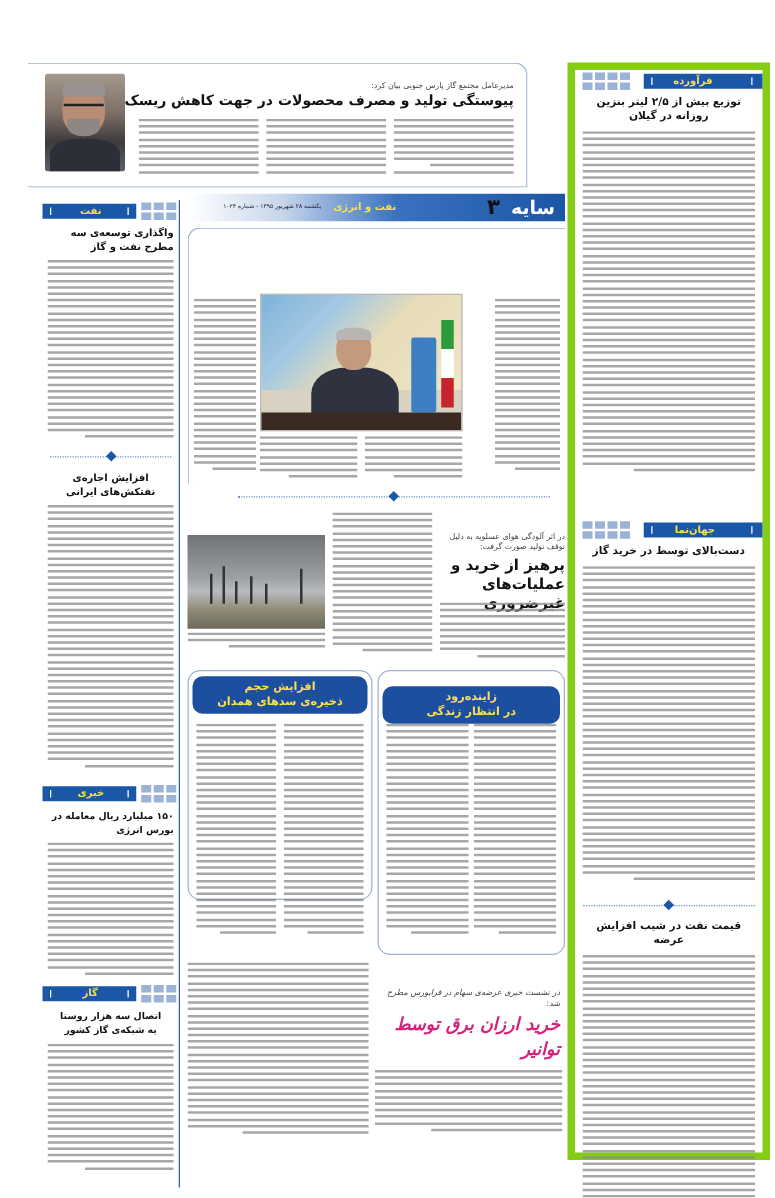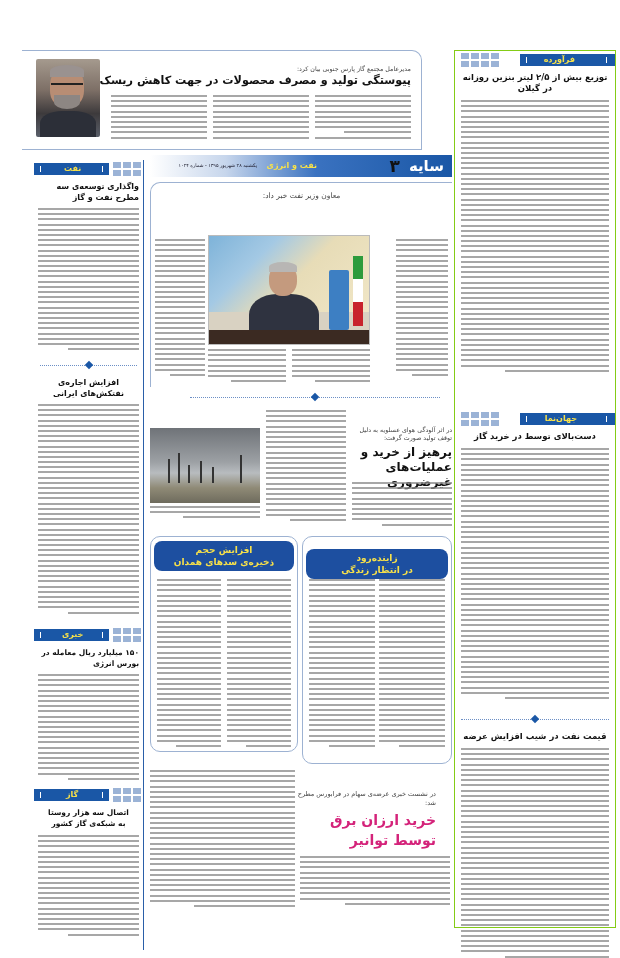--- a/index.html
+++ b/index.html
@@ -7,21 +7,21 @@
   body { font-family: "DejaVu Sans", sans-serif; color: #222; direction: rtl; position: relative; }
 
   .page { position: absolute; left: 0; top: 0; width: 620px; height: 958px; background: #fff; }
 
   
   .lines { position: relative; overflow: hidden; }
   .lines .ln { height: 2px; background: #8a8a8a; margin: 0 0 3.2px 0; opacity: .75; }
   .lines .ln.s { width: 70%; margin-right: 0; margin-left: auto; }
 
   
-  .rsb { position: absolute; right: 4px; top: 50px; width: 162px; height: 878px; border: 1px solid #84cc16; background: #fff; }
+  .rsb { position: absolute; right: 4px; top: 50px; width: 162px; height: 878px; border: 6px solid #84cc16; background: #fff; }
   .sect-head { position: relative; height: 18px; display: flex; align-items: center; }
   .sect-head .bar { position: absolute; top: 3px; height: 12px; background: #1a57a6; }
   .sect-head .squares { position: absolute; top: 2px; display: flex; gap: 2px; }
   .sect-head .squares span { display: block; width: 8px; height: 6px; background: #9bb3d6; margin-bottom: 2px; }
   .sect-head .label { position: absolute; color: #f7e14a; font-size: 8px; font-weight: bold; top: 3px; line-height: 12px; }
   .sect-head .tick { position: absolute; top: 6px; width: 1px; height: 6px; background: #fff; }
 
   .side-title { font-weight: bold; font-size: 8.5px; color: #111; text-align: center; line-height: 11px; padding: 3px 4px 2px; }
   .divider-dot { position: relative; height: 10px; margin: 4px 6px; }
   .divider-dot::before { content: ""; position: absolute; left: 0; right: 0; top: 5px; border-top: 1px dotted #6c8fc6; }
@@ -66,21 +66,21 @@
   
   .pollution { position: absolute; left: 150px; top: 390px; width: 302px; height: 180px; }
   .pollution .photo { position: absolute; left: 0; top: 38px; width: 110px; height: 75px; background: linear-gradient(180deg,#6f7378 0%,#9ca0a4 45%,#b8bcbf 60%,#8f8a76 80%,#6e6b5d 100%); }
   .pollution .photo .chim { position: absolute; bottom: 20px; width: 2px; background: #333; }
   .pollution .pre { position: absolute; right: 0; top: 36px; width: 100px; font-size: 6.3px; color: #444; line-height: 8px; }
   .pollution .head { position: absolute; right: 0; top: 55px; width: 100px; font-size: 12px; font-weight: bold; color: #111; line-height: 15px; }
 
   .pill { position: absolute; height: 30px; border-radius: 8px; background: #1d4fa0; color: #f7e14a; font-weight: bold; font-size: 9px; text-align: center; line-height: 12px; display: flex; flex-direction: column; justify-content: center; }
   .pill-frame { position: absolute; border: 1px solid #9db2d2; border-radius: 10px; }
 
-  .brq { position: absolute; right: 184px; top: 790px; width: 140px; }
+  .brq { position: absolute; right: 172px; top: 790px; width: 140px; font-style: italic; }
   .brq .pre { font-size: 6.5px; color: #444; text-align: right; line-height: 9px; }
   .brq .head { font-size: 14px; font-weight: bold; color: #d4237a; text-align: right; line-height: 20px; margin-top: 2px; }
 </style>
 </head>
 <body>
 
 <div class="page">
 
   <div class="top-art">
     <div class="pre">مدیرعامل مجتمع گاز پارس جنوبی بیان کرد:</div>
@@ -526,21 +526,20 @@
         <div class="ln"></div>
         <div class="ln"></div>
         <div class="ln"></div>
         <div class="ln"></div>
         <div class="ln"></div>
         <div class="ln s"></div>
     </div>
   </div>
 
   <div class="main-art">
-    <div class="pre">معاون وزیر نفت خبر داد:</div>
     <div class="photo">
       <div class="map"></div>
       <div class="flag oil"></div>
       <div class="flag iran"></div>
       <div class="person">
           <div class="p-body"></div>
           <div class="p-head"></div>
           <div class="p-hair"></div>
         </div>
       <div class="desk"></div>
@@ -673,21 +672,21 @@
         <div class="ln"></div>
         <div class="ln"></div>
         <div class="ln"></div>
         <div class="ln"></div>
         <div class="ln"></div>
         <div class="ln"></div>
         <div class="ln s"></div>
     </div>
   </div>
 
-  <div class="pill-frame" style="left:150px; top:536px; width:148px; height:216px;">
+  <div class="pill-frame" style="left:150px; top:536px; width:148px; height:184px;">
     <div class="pill" style="left:3px; right:3px; top:4px;">
       <span>افزایش حجم</span>
       <span>ذخیره‌ی سدهای همدان</span>
     </div>
     <div class="lines" style="position:absolute; right:6px; top:42px; width:64px; height:180px;">
       <div class="ln"></div>
         <div class="ln"></div>
         <div class="ln"></div>
         <div class="ln"></div>
         <div class="ln"></div>

